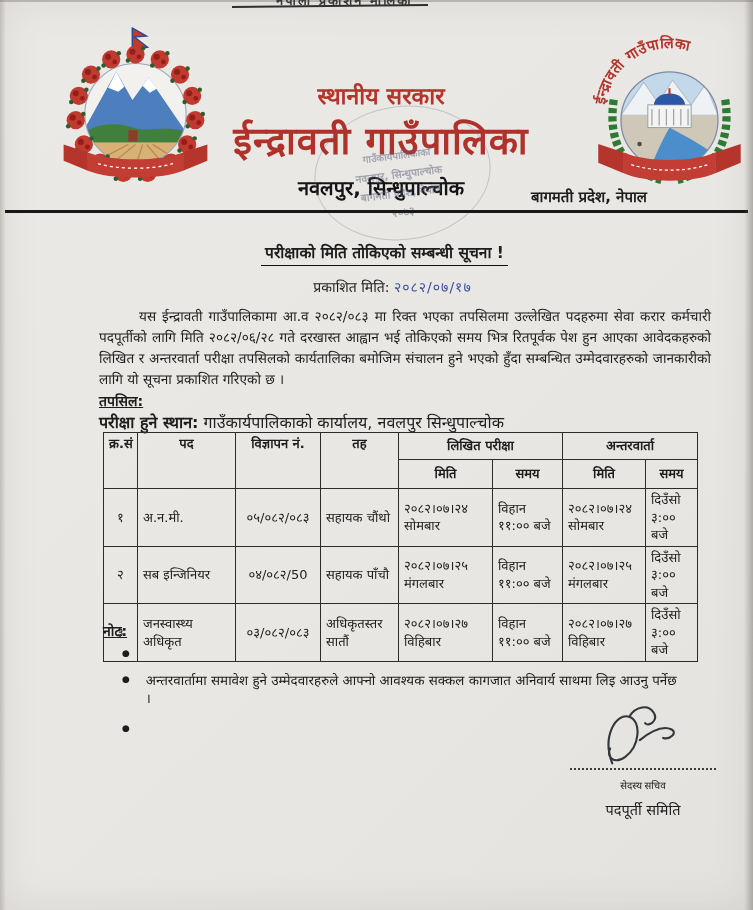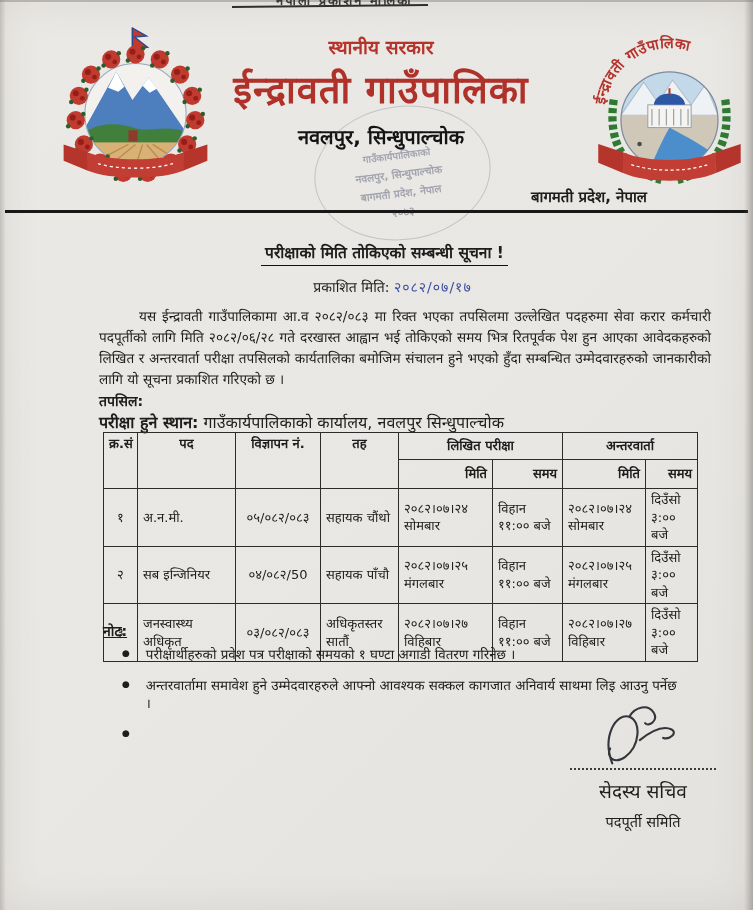--- a/index.html
+++ b/index.html
@@ -16,21 +16,21 @@
   }
   .abs{position:absolute;}
   
   .top-partial{left:276px;top:-9px;width:260px;height:15px;overflow:hidden;
     font-size:13px;font-weight:bold;color:#3a3a3a;letter-spacing:2px;}
   .top-strike{left:232px;top:5px;width:196px;height:2px;background:#2f2f2f;transform:rotate(-.6deg);}
   
   .logo-left{left:46px;top:27px;width:180px;height:164px;}
   .logo-right{left:590px;top:22px;width:160px;height:176px;}
   .hdr{left:183px;top:34px;width:396px;text-align:center;}
-  .hdr .l1{font-size:19px;font-weight:bold;color:#b5342c;}
+  .hdr .l1{font-size:23px;font-weight:bold;color:#b5342c;margin-top:45px;}
   .hdr .l2{font-size:38px;font-weight:bold;color:#b0302a;margin-top:2px;letter-spacing:1px;}
   .hdr .l3{font-size:27px;font-weight:bold;color:#b5342c;margin-top:6px;}
   .hdr .l4{font-size:20px;font-weight:bold;color:#141414;margin-top:9px;}
   .stamp-ring{left:314px;top:106px;width:175px;height:132px;border:1.5px solid rgba(95,100,125,.28);
     border-radius:50%;transform:rotate(-8deg);}
   .stamp{left:300px;top:146px;width:200px;text-align:center;transform:rotate(-7deg);
     color:rgba(88,94,120,.78);opacity:.62;font-weight:bold;}
   .stamp div{line-height:19px;}
   .stamp .s1{font-size:10px;}
   .stamp .s2{font-size:10.5px;}
@@ -38,45 +38,45 @@
   .province{left:468px;top:186px;width:242px;text-align:center;font-size:15px;font-weight:bold;}
   .hrule{left:5px;top:210px;width:743px;height:2.5px;background:#181818;}
   
   .title-wrap{left:8px;top:241px;width:753px;text-align:center;}
   .title-wrap span{display:inline-block;font-size:15.5px;font-weight:bold;
     border-bottom:1.6px solid #111;padding:0 4px 2px 4px;}
   .published{left:16px;top:277px;width:753px;text-align:center;font-size:14px;}
   .published .date{color:#3f51a0;letter-spacing:1px;}
   .body-para{left:99px;top:306px;width:612px;font-size:13.6px;line-height:1.55;
     text-align:justify;text-indent:40px;}
-  .tapasil{left:99px;top:391px;font-size:14px;font-weight:bold;}
+  .tapasil{left:99px;top:391px;font-size:14px;font-weight:bold;text-decoration:underline;}
   .venue{left:99px;top:411px;font-size:16px;}
   .venue b{font-weight:bold;}
   
   table.sched{left:103px;top:432px;position:absolute;border-collapse:collapse;table-layout:fixed;
     width:594px;font-size:13px;}
   table.sched th,table.sched td{border:1.5px solid #2c2c2c;padding:2px 5px;line-height:1.35;}
   table.sched thead th{font-weight:bold;}
   th.topleft{text-align:center;vertical-align:top;}
   th.grp{text-align:center;height:22px;}
-  th.sub{text-align:right;height:24px;margin-left:47px;}
+  th.sub{text-align:center;height:24px;margin-left:47px;}
   td.c{text-align:center;}
   td.l{text-align:left;}
   tbody tr{height:42px;}
   .pre{white-space:pre-line;}
   
   .notes-label{left:103px;top:621px;font-size:14px;font-weight:bold;text-decoration:underline;}
   .notes{left:122px;top:645px;width:560px;font-size:13.4px;}
   .note-item{margin-bottom:13px;display:flex;}
   .note-item .bullet{font-size:9px;margin-right:16px;margin-top:3px;}
   
   .signature{left:558px;top:704px;width:170px;text-align:center;}
   .sig-svg{display:block;margin:0 auto;}
   .dotline{width:146px;margin:-6px auto 0 auto;border-bottom:2.2px dotted #3c3c3c;}
-  .sig-name{font-size:19px;margin-top:8px;}
+  .sig-name{font-size:10px;margin-top:8px;font-family:Liberation Serif, serif;}
   .sig-committee{font-size:14.5px;margin-top:7px;}
   
   .edge-right{left:744px;top:0;width:9px;height:910px;
     background:linear-gradient(to right,rgba(0,0,0,0),rgba(115,110,103,.45));}
   .edge-left{left:0;top:0;width:6px;height:910px;
     background:linear-gradient(to right,rgba(110,106,100,.28),rgba(0,0,0,0));}
   .edge-top{left:0;top:0;width:753px;height:2px;background:rgba(140,136,130,.5);}
 </style>
 </head>
 <body>
@@ -280,21 +280,20 @@
         <td class="l pre">दिउँसो
 ३:०० बजे</td>
       </tr>
     </tbody>
   </table>
 
   <div class="abs notes-label">नोट:</div>
   <div class="abs notes">
     <div class="note-item">
       <span class="bullet">●</span>
-      <span>परीक्षार्थीहरुको प्रवेश पत्र परीक्षाको समयको १ घण्टा अगाडी वितरण गरिनेछ ।</span>
     </div>
     <div class="note-item">
       <span class="bullet">●</span>
       <span>अन्तरवार्तामा समावेश हुने उम्मेदवारहरुले आफ्नो आवश्यक सक्कल कागजात अनिवार्य साथमा लिइ आउनु पर्नेछ ।</span>
     </div>
     <div class="note-item">
       <span class="bullet">●</span>
     </div>
   </div>
 

